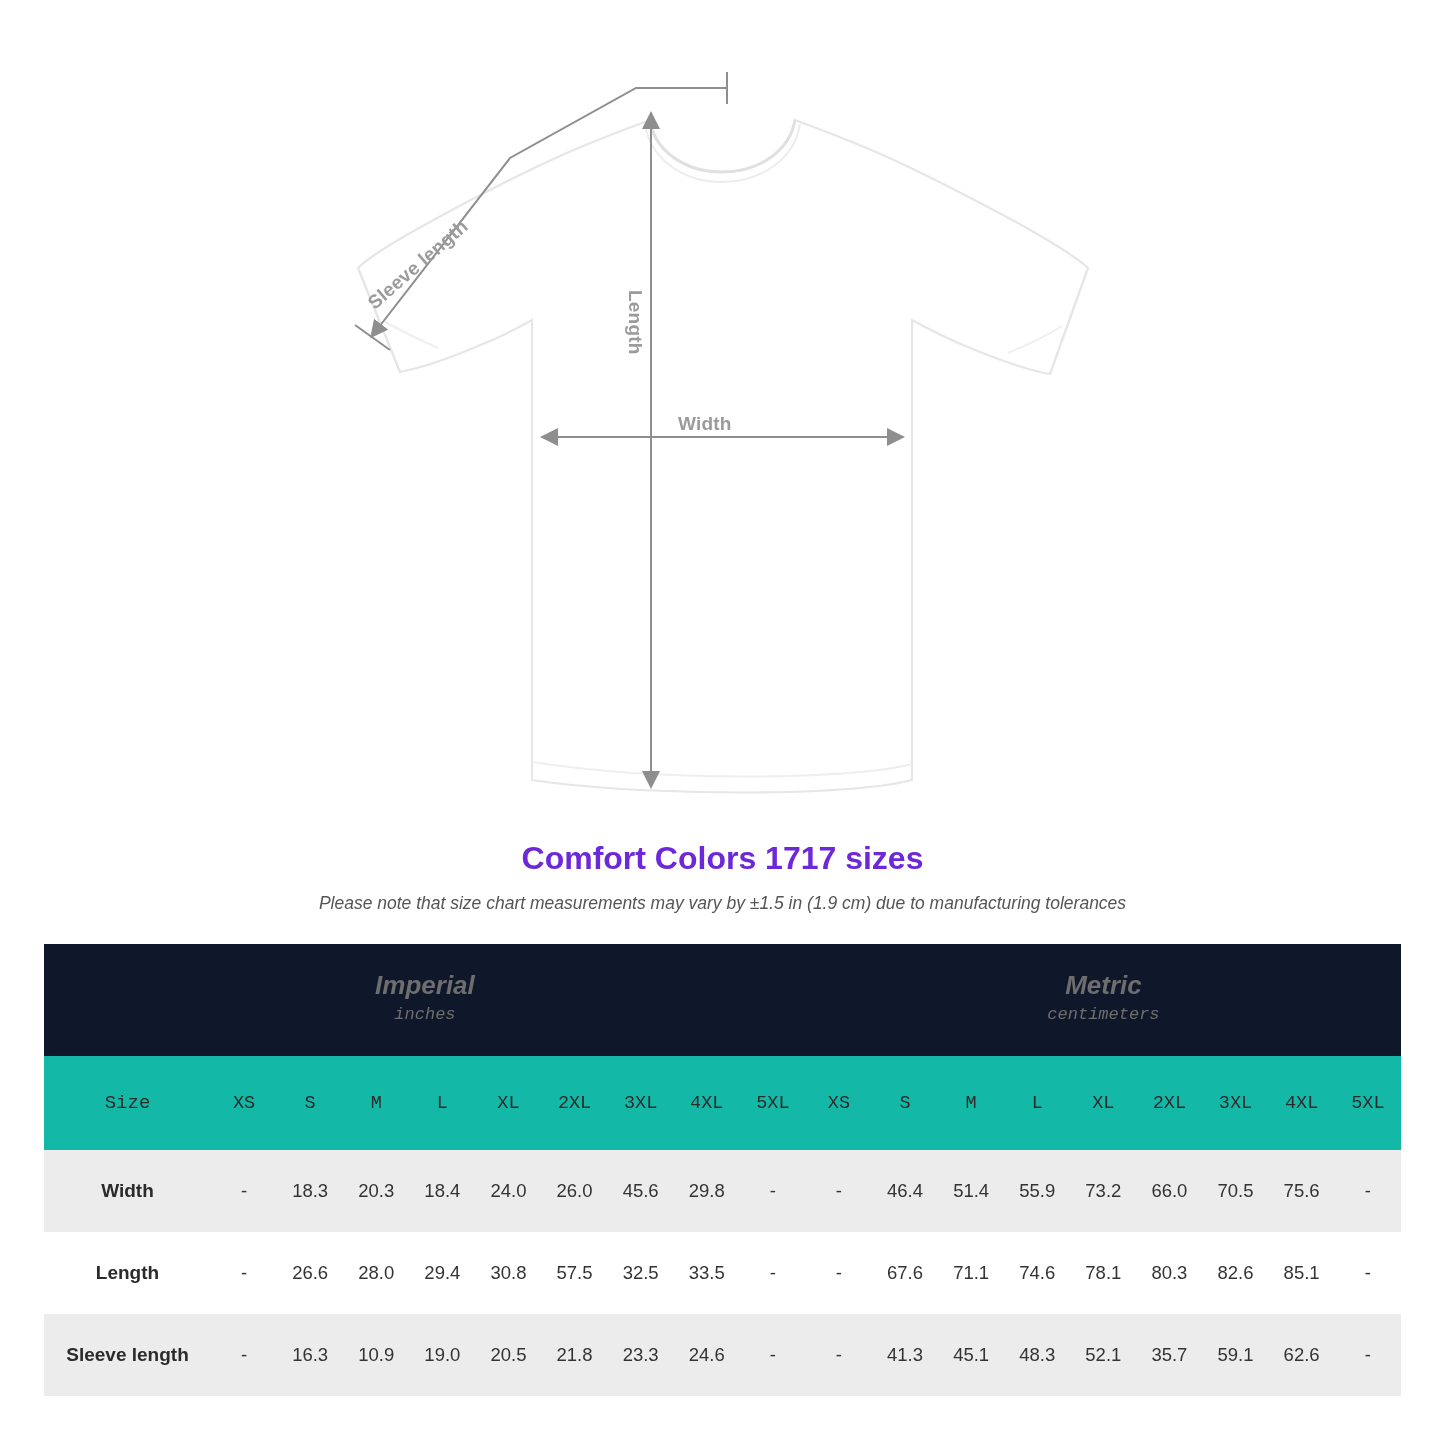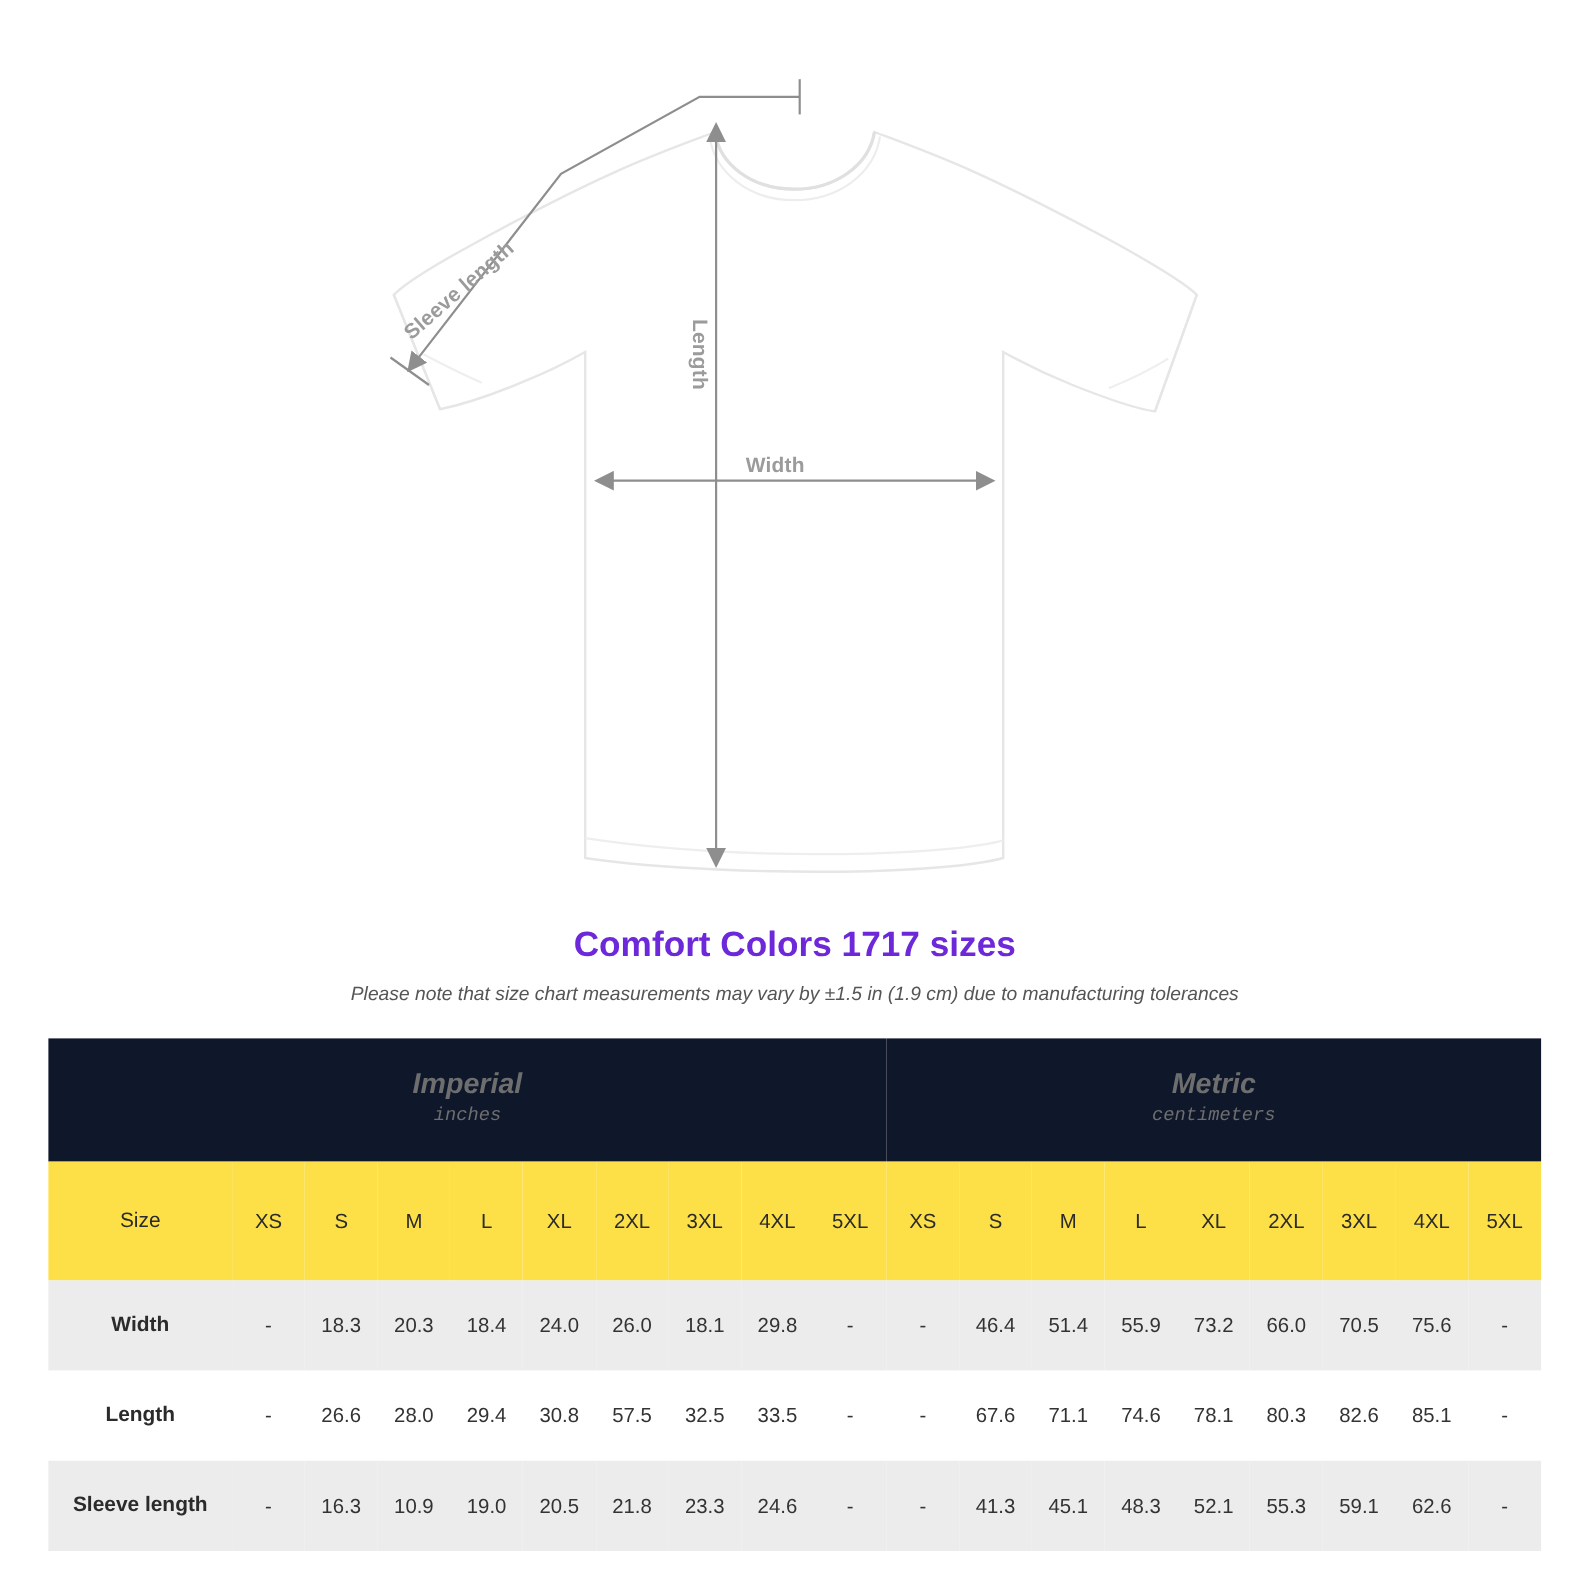--- a/index.html
+++ b/index.html
@@ -90,25 +90,26 @@
     line-height: 1.15;
   }
   .unit-sub {
     font-size: 17px;
     font-style: italic;
     color: #6e6e6e;
     line-height: 1.6;
     font-family: Liberation Mono, monospace;
   }
   .head-row td {
-    height: 108px;
-    background: #fde047;
+    height: 94px;
+    background: #14b8a6;
     font-size: 18.5px;
     font-weight: bold;
     color: #2b2b2b;
+    font-family: Liberation Mono, monospace;
   }
   .head-row td.rowhead {
     font-size: 19px;
   }
   tr.data-row td {
     height: 82px;
     font-size: 18.5px;
     color: #333333;
   }
   tr.data-row td.rowhead {
@@ -252,21 +253,21 @@
         </tr>
 
         <tr class="data-row shade">
           <td class="rowhead">Width</td>
           <td>-</td>
           <td>18.3</td>
           <td>20.3</td>
           <td>18.4</td>
           <td>24.0</td>
           <td>26.0</td>
-          <td>18.1</td>
+          <td>45.6</td>
           <td>29.8</td>
           <td>-</td>
           <td>-</td>
           <td>46.4</td>
           <td>51.4</td>
           <td>55.9</td>
           <td>73.2</td>
           <td>66.0</td>
           <td>70.5</td>
           <td>75.6</td>
@@ -304,21 +305,21 @@
           <td>20.5</td>
           <td>21.8</td>
           <td>23.3</td>
           <td>24.6</td>
           <td>-</td>
           <td>-</td>
           <td>41.3</td>
           <td>45.1</td>
           <td>48.3</td>
           <td>52.1</td>
-          <td>55.3</td>
+          <td>35.7</td>
           <td>59.1</td>
           <td>62.6</td>
           <td>-</td>
         </tr>
       </tbody>
     </table>
   </div>
 
 </div>
 

